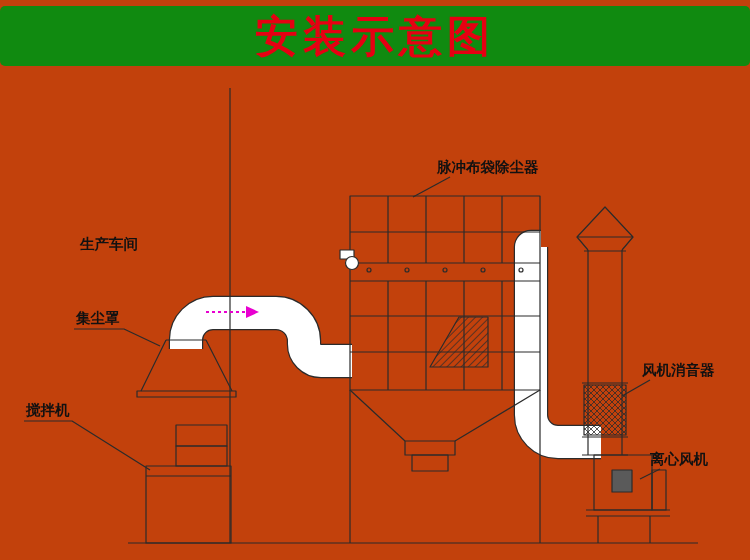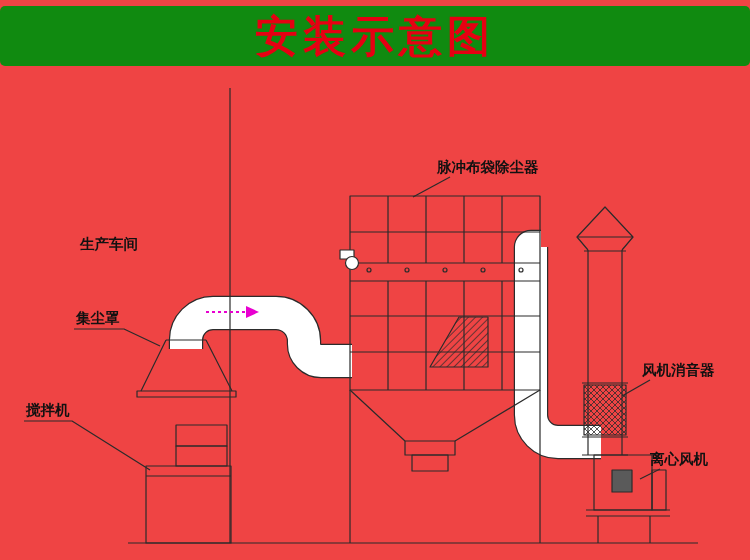--- a/index.html
+++ b/index.html
@@ -1,16 +1,16 @@
 <!DOCTYPE html>
 <html><head>
 <meta charset="utf-8">
 <style>
   html,body{margin:0;padding:0;background:#ffffff;}
-  .page{position:relative;width:750px;height:560px;background:#ef4444;overflow:hidden;}
+  .page{position:relative;width:750px;height:560px;background:#c2410c;overflow:hidden;}
   svg{display:block;}
   text{font-family:"Liberation Sans","DejaVu Sans",sans-serif;}
   .banner-title{font-size:43px;font-weight:700;letter-spacing:5px;}
   .lbl{font-size:14.5px;font-weight:700;}
 </style>
 </head>
 <body>
 
 <div class="page">
 <svg width="750" height="560" viewBox="0 0 750 560">

